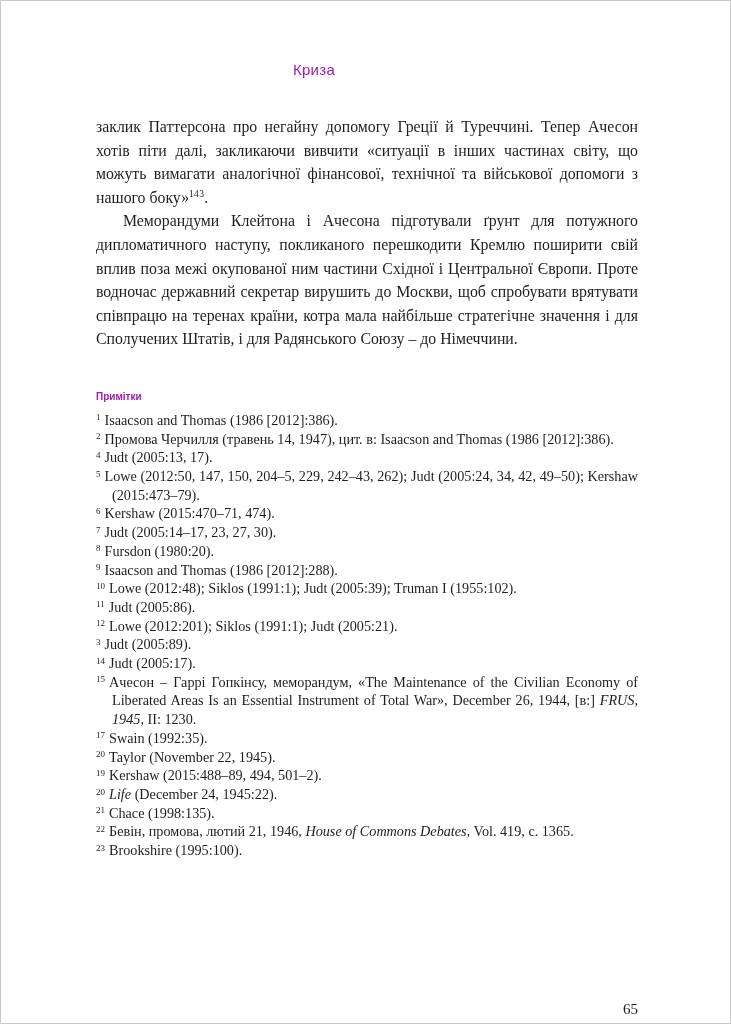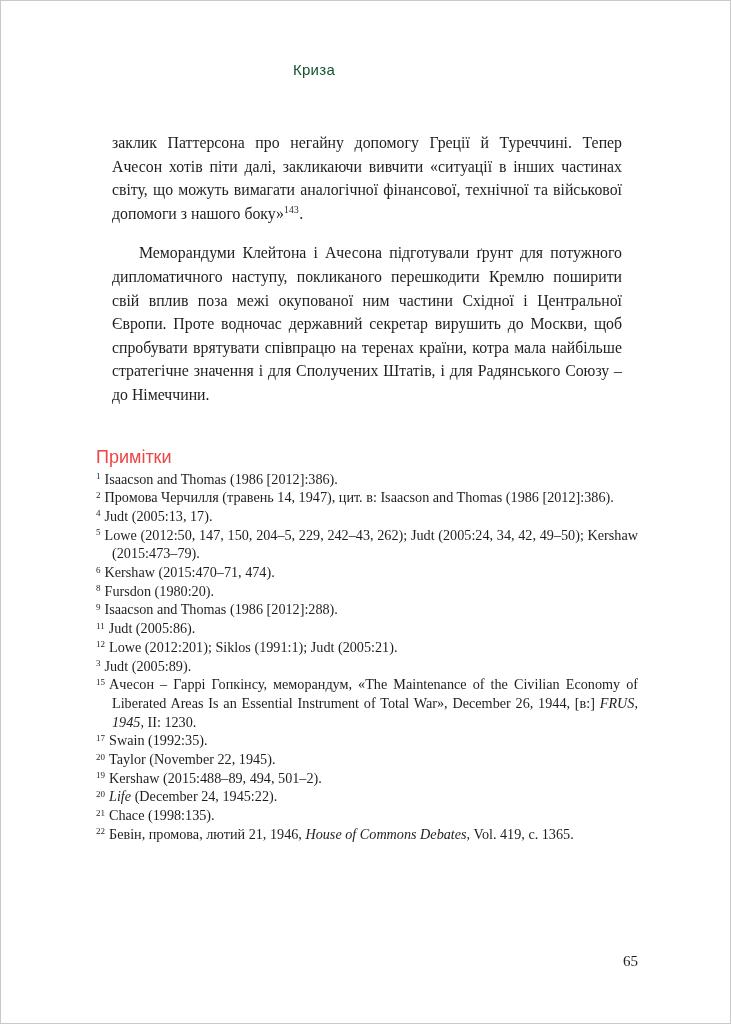--- a/index.html
+++ b/index.html
@@ -21,67 +21,67 @@
   }
   .running-head {
     position: absolute;
     top: 60px;
     left: 0;
     width: 626px;
     text-align: center;
     font-family: "Liberation Sans", sans-serif;
     font-size: 15px;
     letter-spacing: 0.3px;
-    color: #14532d;
+    color: #a21caf;
   }
   .content {
     position: absolute;
     left: 95px;
     top: 114px;
     width: 542px;
   }
   .para {
-    margin: 16px;
+    margin: 0;
     font-size: 15.8px;
     line-height: 23.6px;
     text-align: justify;
   }
   .para.indent { text-indent: 27px; }
   .fn-ref {
     font-size: 9.5px;
     line-height: 0;
     vertical-align: 6px;
     letter-spacing: 0.3px;
   }
   .notes-heading {
     margin: 40px 0 0 0;
     font-family: "Liberation Sans", sans-serif;
-    font-weight: 400;
-    font-size: 18px;
-    color: #ef4444;
+    font-weight: 700;
+    font-size: 10px;
+    color: #a21caf;
   }
-  .notes-list { margin-top: 2px; }
+  .notes-list { margin-top: 9px; }
   .note {
     font-size: 14.2px;
     line-height: 18.7px;
     text-align: justify;
     padding-left: 16px;
     text-indent: -16px;
     margin: 0;
   }
   .note-num {
     font-size: 9px;
     line-height: 0;
     vertical-align: 4.5px;
     margin-right: 4px;
   }
   .note-text em { font-style: italic; font-family: "Liberation Serif", serif; }
   .page-number {
     position: absolute;
-    top: 952px;
+    top: 1000px;
     left: 95px;
     width: 542px;
     text-align: right;
     font-size: 15px;
     color: #1e1e1e;
   }
 </style>
 </head>
 <body>
 
@@ -96,31 +96,35 @@
     <p class="para indent">Меморандуми Клейтона і Ачесона підготували ґрунт для потужного дипломатичного наступу, покликаного перешкодити Кремлю поширити свій вплив поза межі окупованої ним частини Східної і Центральної Європи. Проте водночас державний секретар вирушить до Москви, щоб спробувати врятувати співпрацю на теренах країни, котра мала найбільше стратегічне значення і для Сполучених Штатів, і для Радянського Союзу – до Німеччини.</p>
 
     <h2 class="notes-heading">Примітки</h2>
 
     <div class="notes-list">
         <div class="note"><sup class="note-num">1</sup><span class="note-text"><span>Isaacson and Thomas (1986 [2012]:386).</span></span></div>
         <div class="note"><sup class="note-num">2</sup><span class="note-text"><span>Промова Черчилля (травень 14, 1947), цит. в: Isaacson and Thomas (1986 [2012]:386).</span></span></div>
         <div class="note"><sup class="note-num">4</sup><span class="note-text"><span>Judt (2005:13, 17).</span></span></div>
         <div class="note"><sup class="note-num">5</sup><span class="note-text"><span>Lowe (2012:50, 147, 150, 204–5, 229, 242–43, 262); Judt (2005:24, 34, 42, 49–50); Kershaw (2015:473–79).</span></span></div>
         <div class="note"><sup class="note-num">6</sup><span class="note-text"><span>Kershaw (2015:470–71, 474).</span></span></div>
+        <div class="note"><sup class="note-num">7</sup><span class="note-text"><span>Judt (2005:14–17, 23, 27, 30).</span></span></div>
         <div class="note"><sup class="note-num">8</sup><span class="note-text"><span>Fursdon (1980:20).</span></span></div>
         <div class="note"><sup class="note-num">9</sup><span class="note-text"><span>Isaacson and Thomas (1986 [2012]:288).</span></span></div>
+        <div class="note"><sup class="note-num">10</sup><span class="note-text"><span>Lowe (2012:48); Siklos (1991:1); Judt (2005:39); Truman I (1955:102).</span></span></div>
         <div class="note"><sup class="note-num">11</sup><span class="note-text"><span>Judt (2005:86).</span></span></div>
         <div class="note"><sup class="note-num">12</sup><span class="note-text"><span>Lowe (2012:201); Siklos (1991:1); Judt (2005:21).</span></span></div>
         <div class="note"><sup class="note-num">3</sup><span class="note-text"><span>Judt (2005:89).</span></span></div>
+        <div class="note"><sup class="note-num">14</sup><span class="note-text"><span>Judt (2005:17).</span></span></div>
         <div class="note"><sup class="note-num">15</sup><span class="note-text"><span>Ачесон – Гаррі Гопкінсу, меморандум, «The Maintenance of the Civilian Economy of Liberated Areas Is an Essential Instrument of Total War», December 26, 1944, [в:] </span><em>FRUS, 1945,</em><span> II: 1230.</span></span></div>
         <div class="note"><sup class="note-num">17</sup><span class="note-text"><span>Swain (1992:35).</span></span></div>
         <div class="note"><sup class="note-num">20</sup><span class="note-text"><span>Taylor (November 22, 1945).</span></span></div>
         <div class="note"><sup class="note-num">19</sup><span class="note-text"><span>Kershaw (2015:488–89, 494, 501–2).</span></span></div>
         <div class="note"><sup class="note-num">20</sup><span class="note-text"><em>Life</em><span> (December 24, 1945:22).</span></span></div>
         <div class="note"><sup class="note-num">21</sup><span class="note-text"><span>Chace (1998:135).</span></span></div>
         <div class="note"><sup class="note-num">22</sup><span class="note-text"><span>Бевін, промова, лютий 21, 1946, </span><em>House of Commons Debates,</em><span> Vol. 419, с. 1365.</span></span></div>
+        <div class="note"><sup class="note-num">23</sup><span class="note-text"><span>Brookshire (1995:100).</span></span></div>
       </div>
 
   </div>
 
   <div class="page-number">65</div>
 
 </div>
 
 </body></html>

